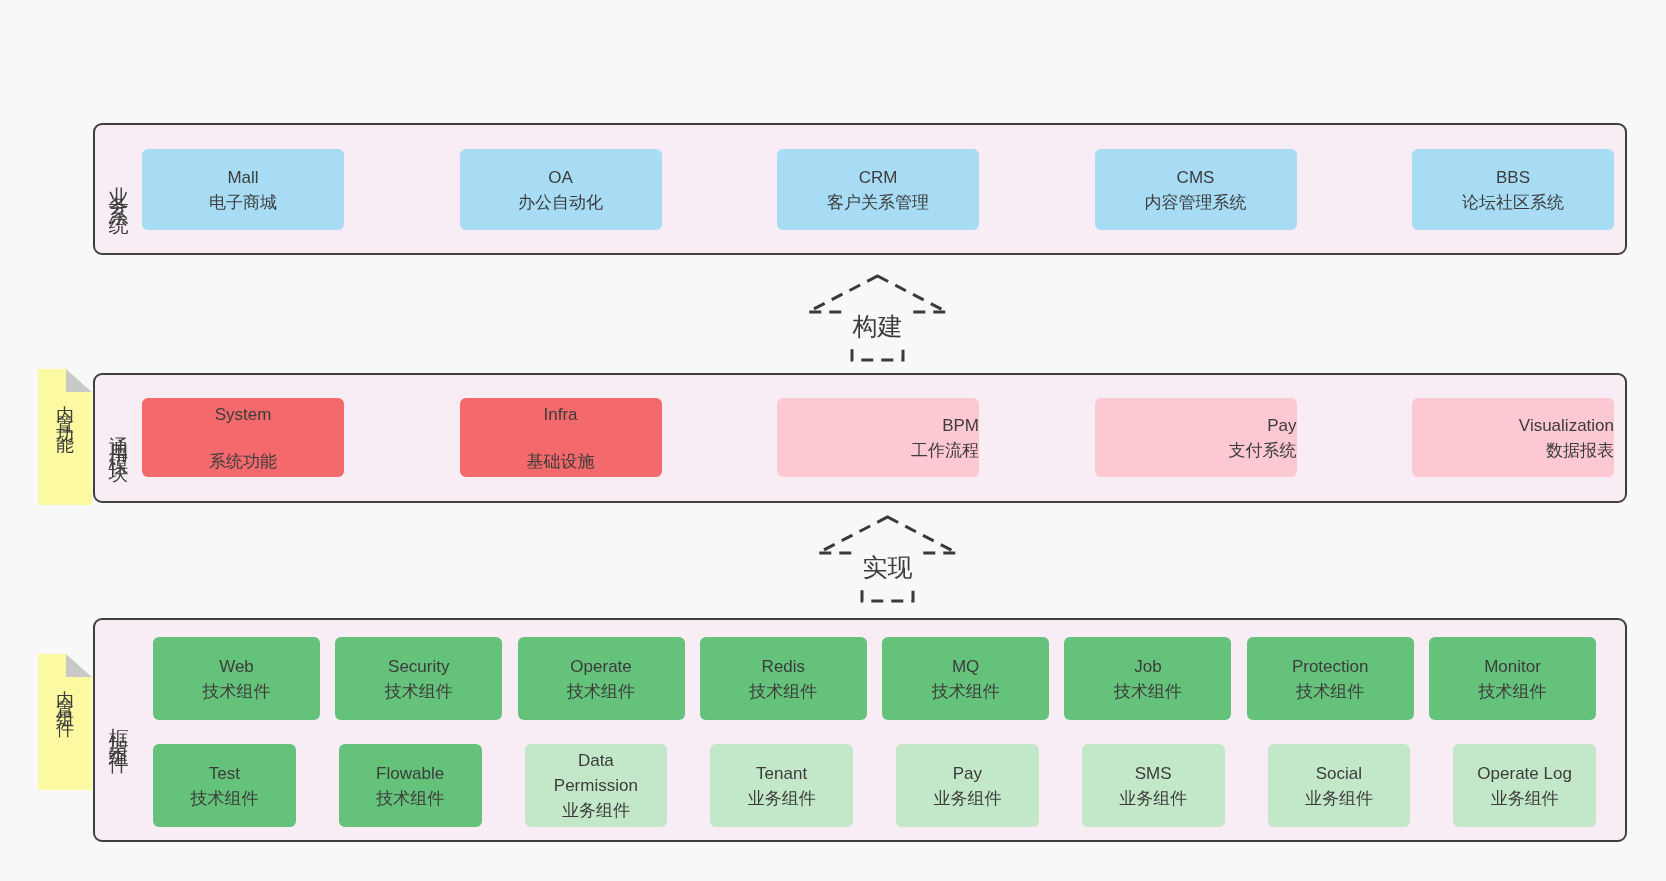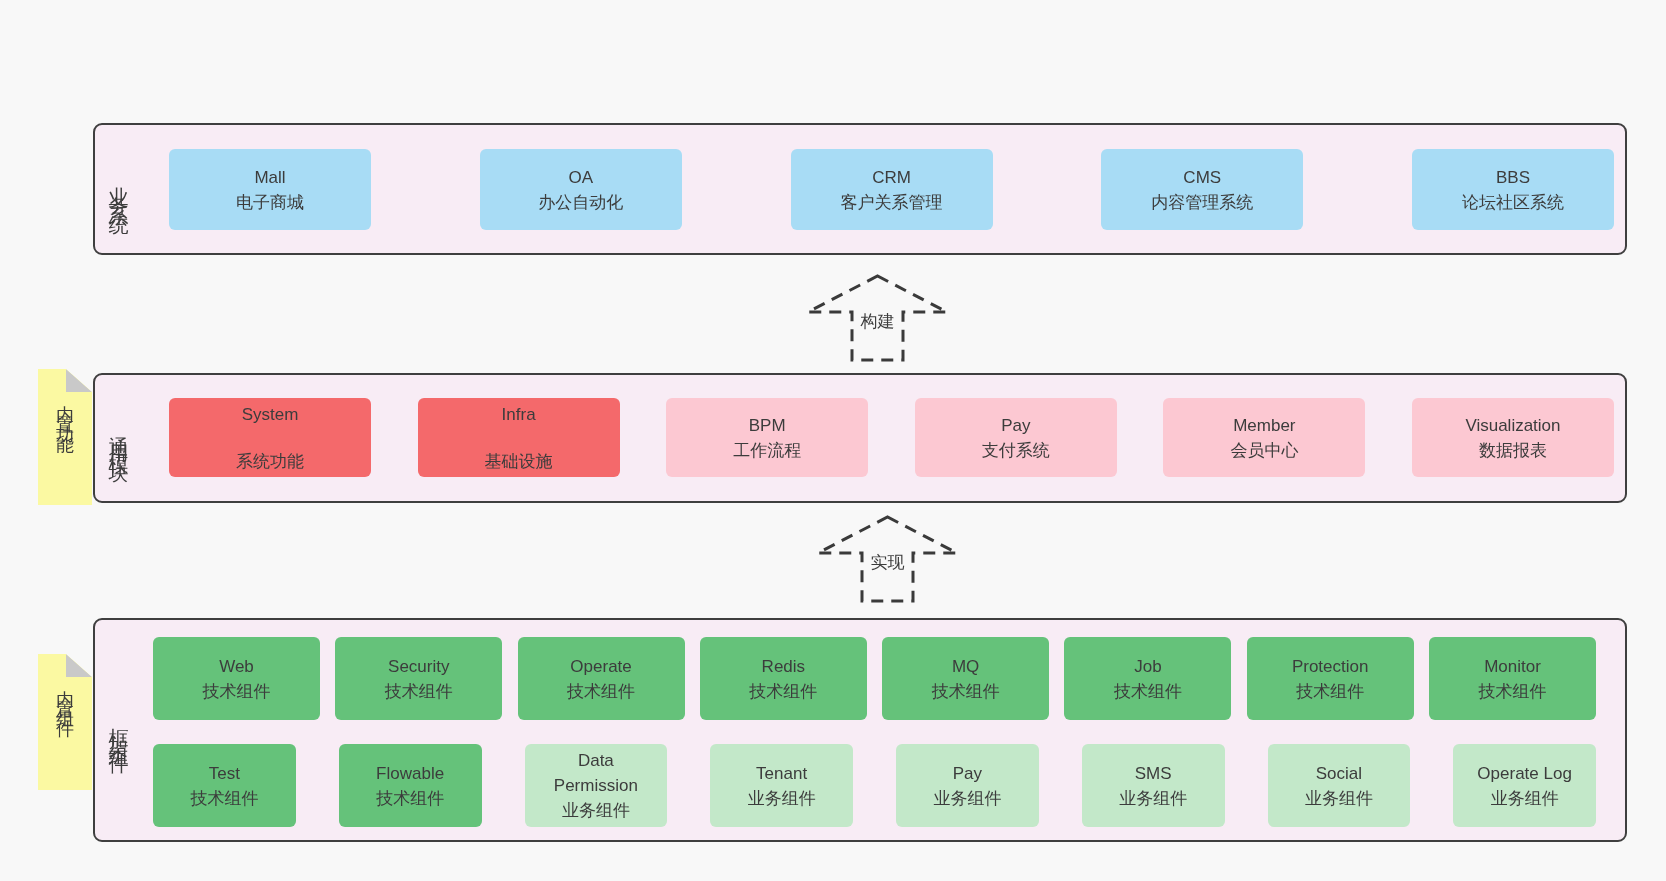--- a/index.html
+++ b/index.html
@@ -18,36 +18,36 @@
     background:var(--band-bg);border:2px solid var(--line);border-radius:9px;
   }
   #band-business{top:123px;height:132px;}
   #band-modules{top:373px;height:130px;}
   #band-components{top:618px;height:224px;}
   .vlabel{position:absolute;left:11px;top:0;bottom:0;display:flex;align-items:center;}
   .vlabel span{
     writing-mode:vertical-rl;text-orientation:upright;
     font-size:20px;letter-spacing:9px;color:var(--text);
   }
-  .boxes{position:absolute;left:74px;right:11px;display:flex;justify-content:space-between;}
+  .boxes{position:absolute;left:47px;right:11px;display:flex;justify-content:space-between;}
   #band-business .boxes{top:24px;bottom:23px;}
   #band-modules .boxes{top:23px;bottom:24px;}
   #band-components .boxes{left:58px;right:29px;}
   .row1{top:17px;height:83px;}
   .row2{top:124px;height:83px;gap:43px;}
   .box{
     border-radius:6px;display:flex;flex-direction:column;align-items:center;
     justify-content:center;text-align:center;font-size:17px;line-height:25px;
     box-sizing:border-box;
   }
   .w6{width:202px;}
   .w8{width:167px;padding:0 10px;}
   .blue{background:var(--blue);}
   .red{background:var(--red);gap:22px;}
-  .pink{background:var(--pink);}
+  .pink{background:var(--pink);align-items:flex-end;}
   .green{background:var(--green);}
   .lightgreen{background:var(--lightgreen);}
   .note{
     position:absolute;left:38px;width:54px;height:136px;background:var(--note);
     clip-path:polygon(0 0,calc(100% - 26px) 0,100% 23px,100% 100%,0 100%);
   }
   #note-modules{top:369px;}
   #note-components{top:654px;}
   .fold{
     position:absolute;top:0;right:0;width:26px;height:23px;background:var(--fold);
@@ -58,21 +58,21 @@
     writing-mode:vertical-rl;text-orientation:upright;
     font-size:18px;letter-spacing:10px;color:var(--text);
   }
   .arrow{position:absolute;width:145px;height:96px;}
   #arrow-build{left:805px;top:270px;}
   #arrow-implement{left:815px;top:511px;text-decoration:underline;}
   .arrow svg{position:absolute;left:0;top:0;}
   .arrow path{stroke:var(--dash);stroke-width:3;fill:none;stroke-dasharray:12 8;}
   .arrow .lbl{
     position:absolute;left:50%;top:40px;transform:translateX(-50%);
-    background:var(--page);padding:0 4px;font-size:17px;white-space:nowrap;color:var(--text);
+    background:var(--page);padding:0 4px;font-size:25px;white-space:nowrap;color:var(--text);
   }
 </style>
 </head>
 <body>
 
 <div class="note" id="note-modules">
   <span class="fold"></span>
   <div class="txt">
       <span>内置功能</span>
     </div>
@@ -134,24 +134,20 @@
     </div>
     <div class="box w6 pink">
       <div>BPM</div>
       <div>工作流程</div>
     </div>
     <div class="box w6 pink">
       <div>Pay</div>
       <div>支付系统</div>
     </div>
     <div class="box w6 pink">
-      <div>Member</div>
-      <div>会员中心</div>
-    </div>
-    <div class="box w6 pink">
       <div>Visualization</div>
       <div>数据报表</div>
     </div>
   </div>
 </section>
 
 <div class="arrow" id="arrow-implement">
   <svg width="145" height="96" viewBox="0 0 145 96">
     <path d="M72.5 6 L142 42 L98 42 L98 90 L47 90 L47 42 L3 42 Z"></path>
   </svg>

